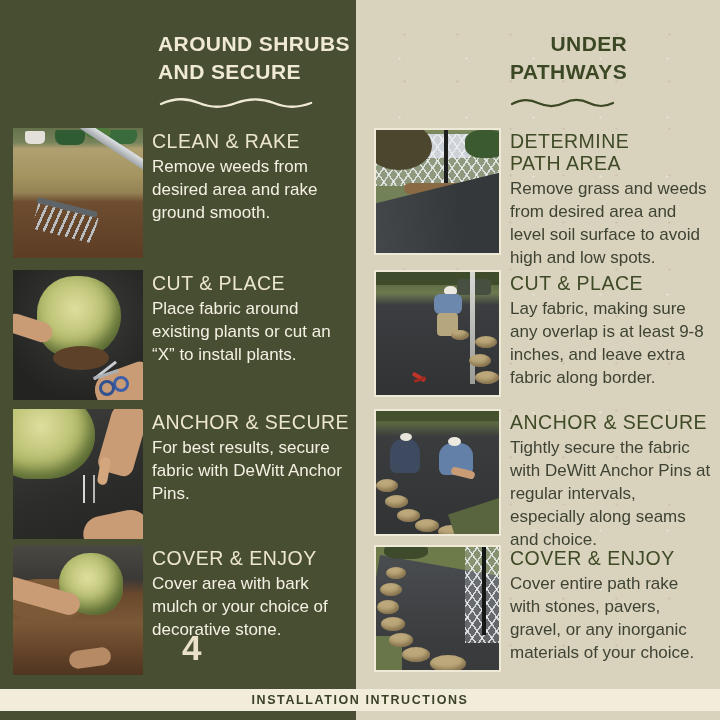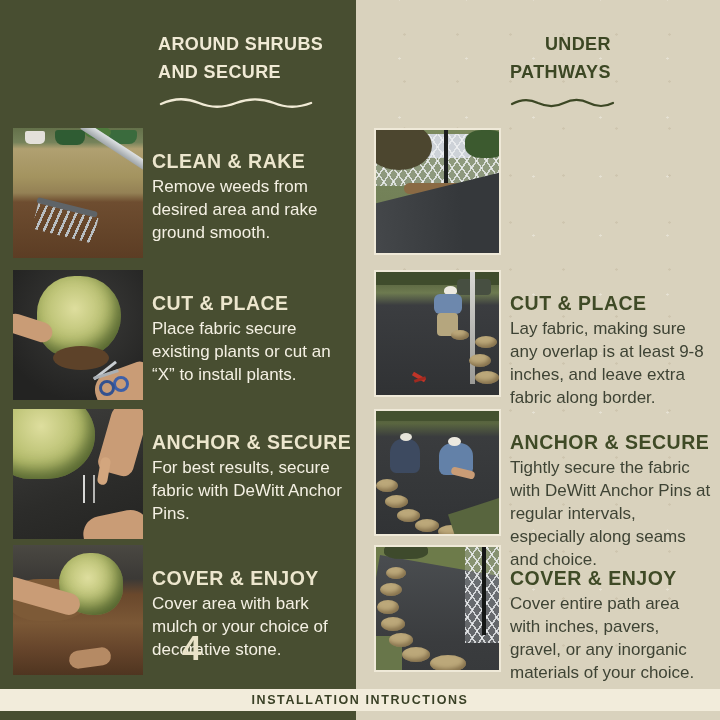--- a/index.html
+++ b/index.html
@@ -5,35 +5,35 @@
   html,body{margin:0;padding:0;}
   body{font-family:"Liberation Sans","DejaVu Sans",sans-serif;}
   .poster{position:relative;width:720px;height:720px;overflow:hidden;
     background:#d9d2bd;
     background-image:radial-gradient(rgba(120,105,70,.12) 1px, transparent 1.6px),
                      radial-gradient(rgba(255,255,255,.35) 1px, transparent 1.4px);
     background-size:53px 47px, 67px 59px;
     background-position:7px 11px, 31px 29px;}
   .left-panel{position:absolute;left:0;top:0;width:356px;height:720px;background:#484e31;}
   
-  .col-header{position:absolute;font-weight:bold;font-size:18px;line-height:28px;letter-spacing:.4px;}
+  .col-header{position:absolute;font-weight:bold;font-size:21px;line-height:28px;letter-spacing:.4px;}
   .col-header.lft{left:158px;top:30px;color:#f0ead5;}
   .col-header.rgt{left:510px;top:30px;color:#3c4724;text-align:right;}
   .wave{position:absolute;}
   .wave.lft{left:158px;top:96px;}
   .wave.rgt{left:510px;top:96px;}
   
   .row{position:absolute;}
   .photo{position:absolute;left:13px;top:0;width:130px;height:130px;overflow:hidden;}
   .photo.rphoto{left:374px;width:123px;height:123px;border:2px solid #efe9d8;}
   .photo div{position:absolute;}
   .step-text{position:absolute;width:201px;}
   .step-text.lft{left:152px;color:#f4f0e3;}
   .step-text.rgt{left:510px;color:#3e4334;}
-  .step-title{font-weight:bold;font-size:19.5px;letter-spacing:.5px;line-height:22px;margin-top:20px;}
+  .step-title{font-weight:normal;font-size:19.5px;letter-spacing:.5px;line-height:22px;}
   .lft .step-title{color:#ece6cd;}
   .rgt .step-title{color:#3f4a26;}
   .step-title span{display:block;}
   .step-title span:empty{display:none;}
   .step-body{margin-top:3px;font-size:17px;line-height:23px;}
   
   .footer{position:absolute;left:0;top:689px;width:720px;height:22px;background:#f2ecdb;}
   .footer-label{display:block;text-align:center;line-height:22px;font-weight:bold;
     font-size:12.5px;letter-spacing:1.6px;color:#3a4126;}
   .page-num{position:absolute;left:182px;top:628px;font-weight:bold;font-size:35px;color:#e9e2c8;}
@@ -172,21 +172,21 @@
       <div class="soil"></div>
       <div class="skin handL"></div>
       <div class="skin armR"></div>
       <div class="bladeA"></div>
       <div class="bladeB"></div>
       <div class="ringA"></div>
       <div class="ringB"></div>
     </div>
     <div class="step-text lft" style="top:2px">
       <div class="step-title">CUT &amp; PLACE</div>
-      <div class="step-body">Place fabric secure existing plants or cut an “X” to install plants.</div>
+      <div class="step-body">Place fabric around existing plants or cut an “X” to install plants.</div>
     </div>
   </div>
 
   <div class="row" style="top:409px">
     <div class="photo ph-anchor">
       <div class="bush bushB"></div>
       <div class="skin armT"></div>
       <div class="finger"></div>
       <div class="pin"></div>
       <div class="skin handB"></div>
@@ -216,20 +216,25 @@
     <div class="photo rphoto ph-path">
       <div class="house"></div>
       <div class="fence fencehatch"></div>
       <div class="bushdark"></div>
       <div class="hedge"></div>
       <div class="post"></div>
       <div class="soilband"></div>
       <div class="fabric"></div>
     </div>
     <div class="step-text rgt" style="top:2px">
+      <div class="step-title">
+        <span>DETERMINE</span>
+        <span>PATH AREA</span>
+      </div>
+      <div class="step-body">Remove grass and weeds from desired area and level soil surface to avoid high and low spots.</div>
     </div>
   </div>
 
   <div class="row" style="top:270px">
     <div class="photo rphoto ph-lay">
       <div class="hedge2"></div>
       <div class="barrow"></div>
       <div class="pole"></div>
       <div class="hat"></div>
       <div class="shirt"></div>
@@ -287,20 +292,20 @@
       <div class="stone st4"></div>
       <div class="stone st5"></div>
       <div class="stone st6"></div>
       <div class="stone st7"></div>
     </div>
     <div class="step-text rgt" style="top:2px">
       <div class="step-title">
         <span>COVER &amp; ENJOY</span>
 
       </div>
-      <div class="step-body">Cover entire path area with inches, pavers, gravel, or any inorganic materials of your choice.</div>
+      <div class="step-body">Cover entire path rake with stones, pavers, gravel, or any inorganic materials of your choice.</div>
     </div>
   </div>
 
   <div class="footer">
     <span class="footer-label">INSTALLATION INTRUCTIONS</span>
   </div>
 </div>
 
 </body></html>

